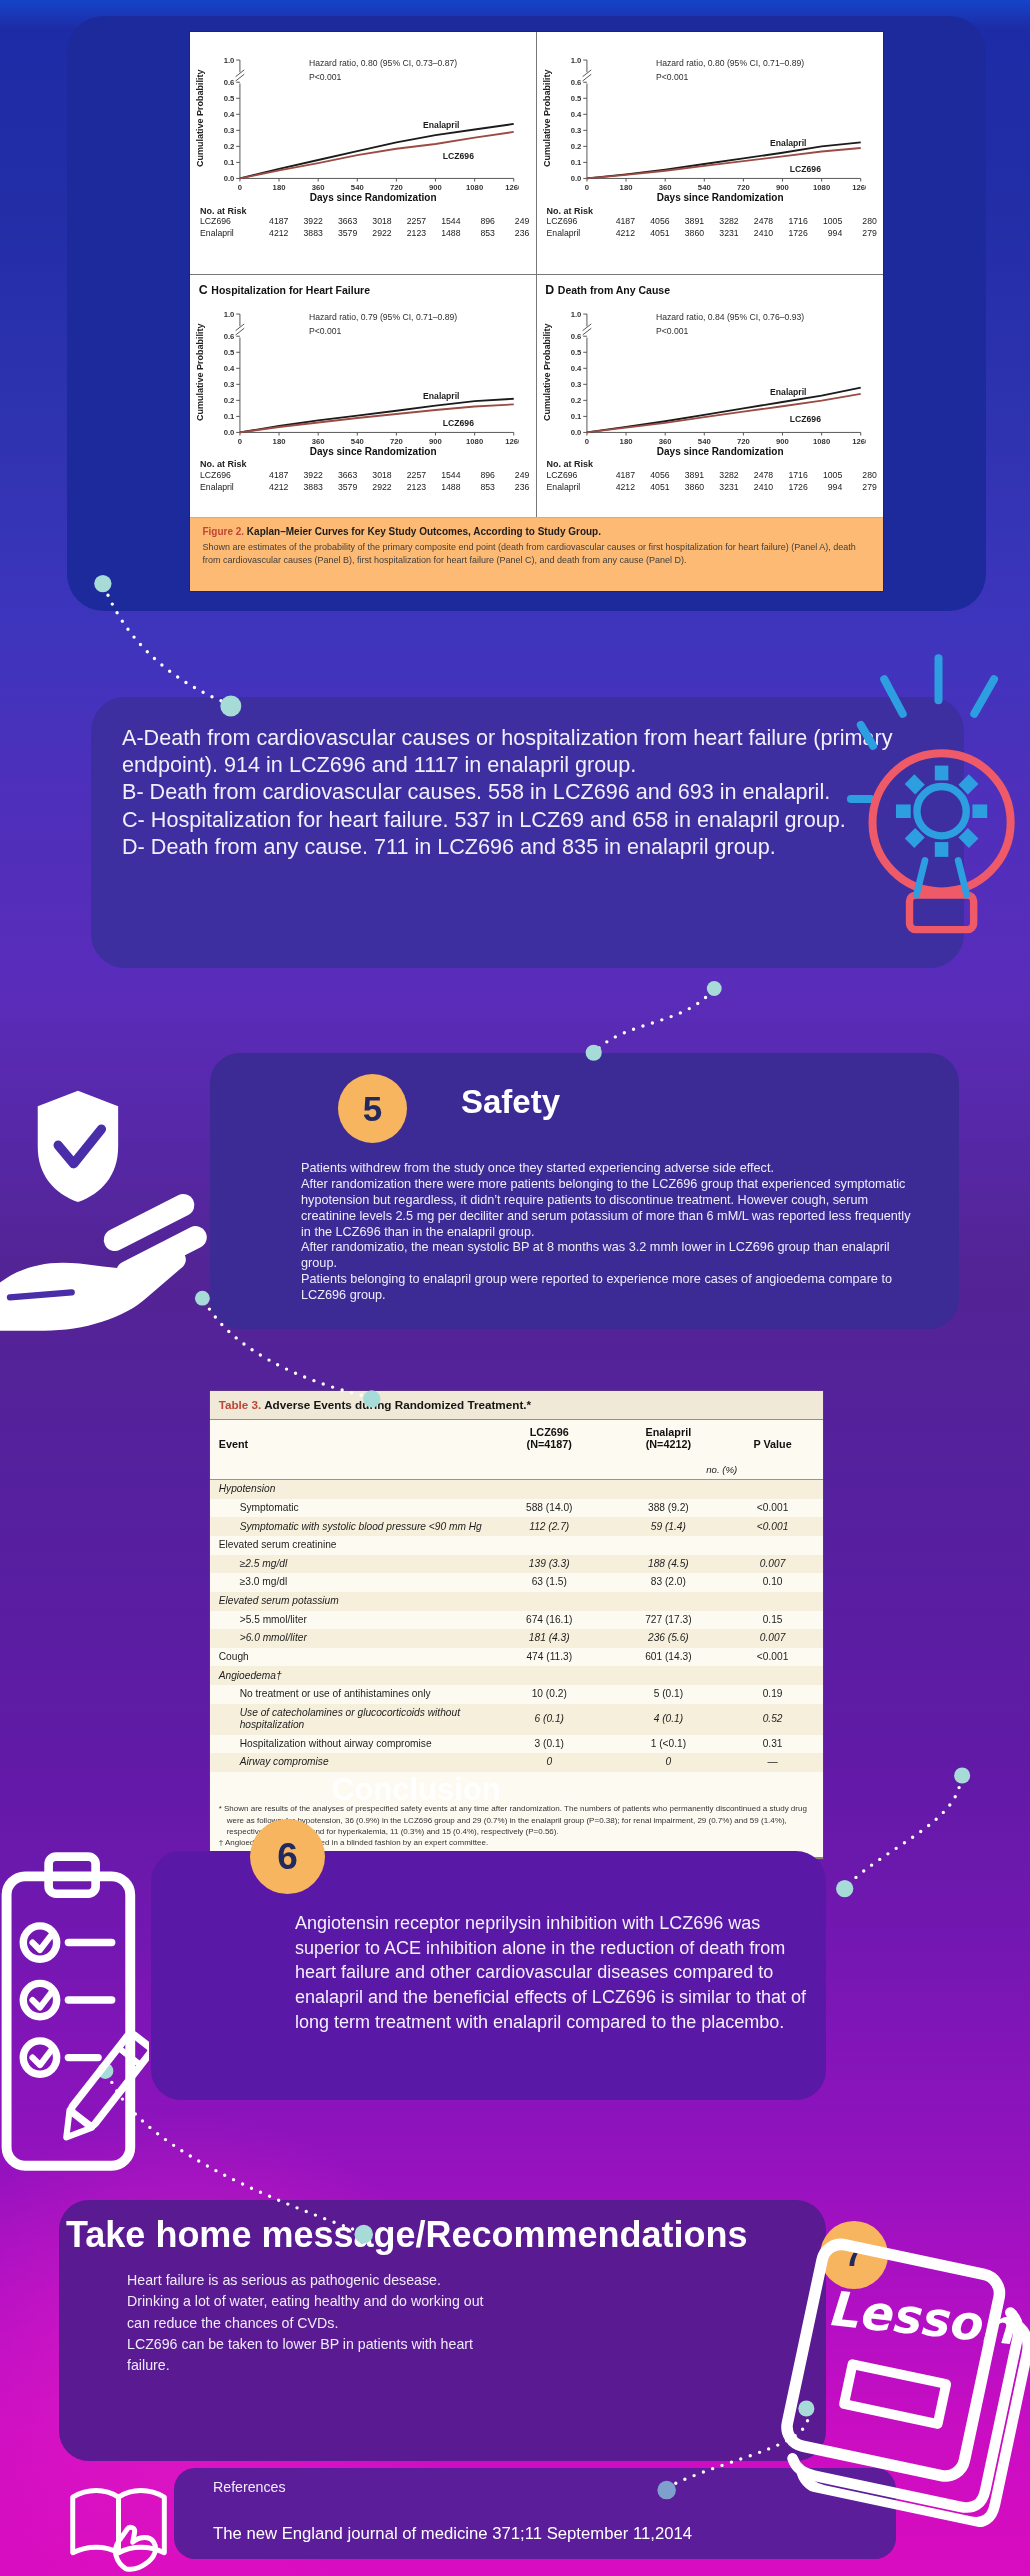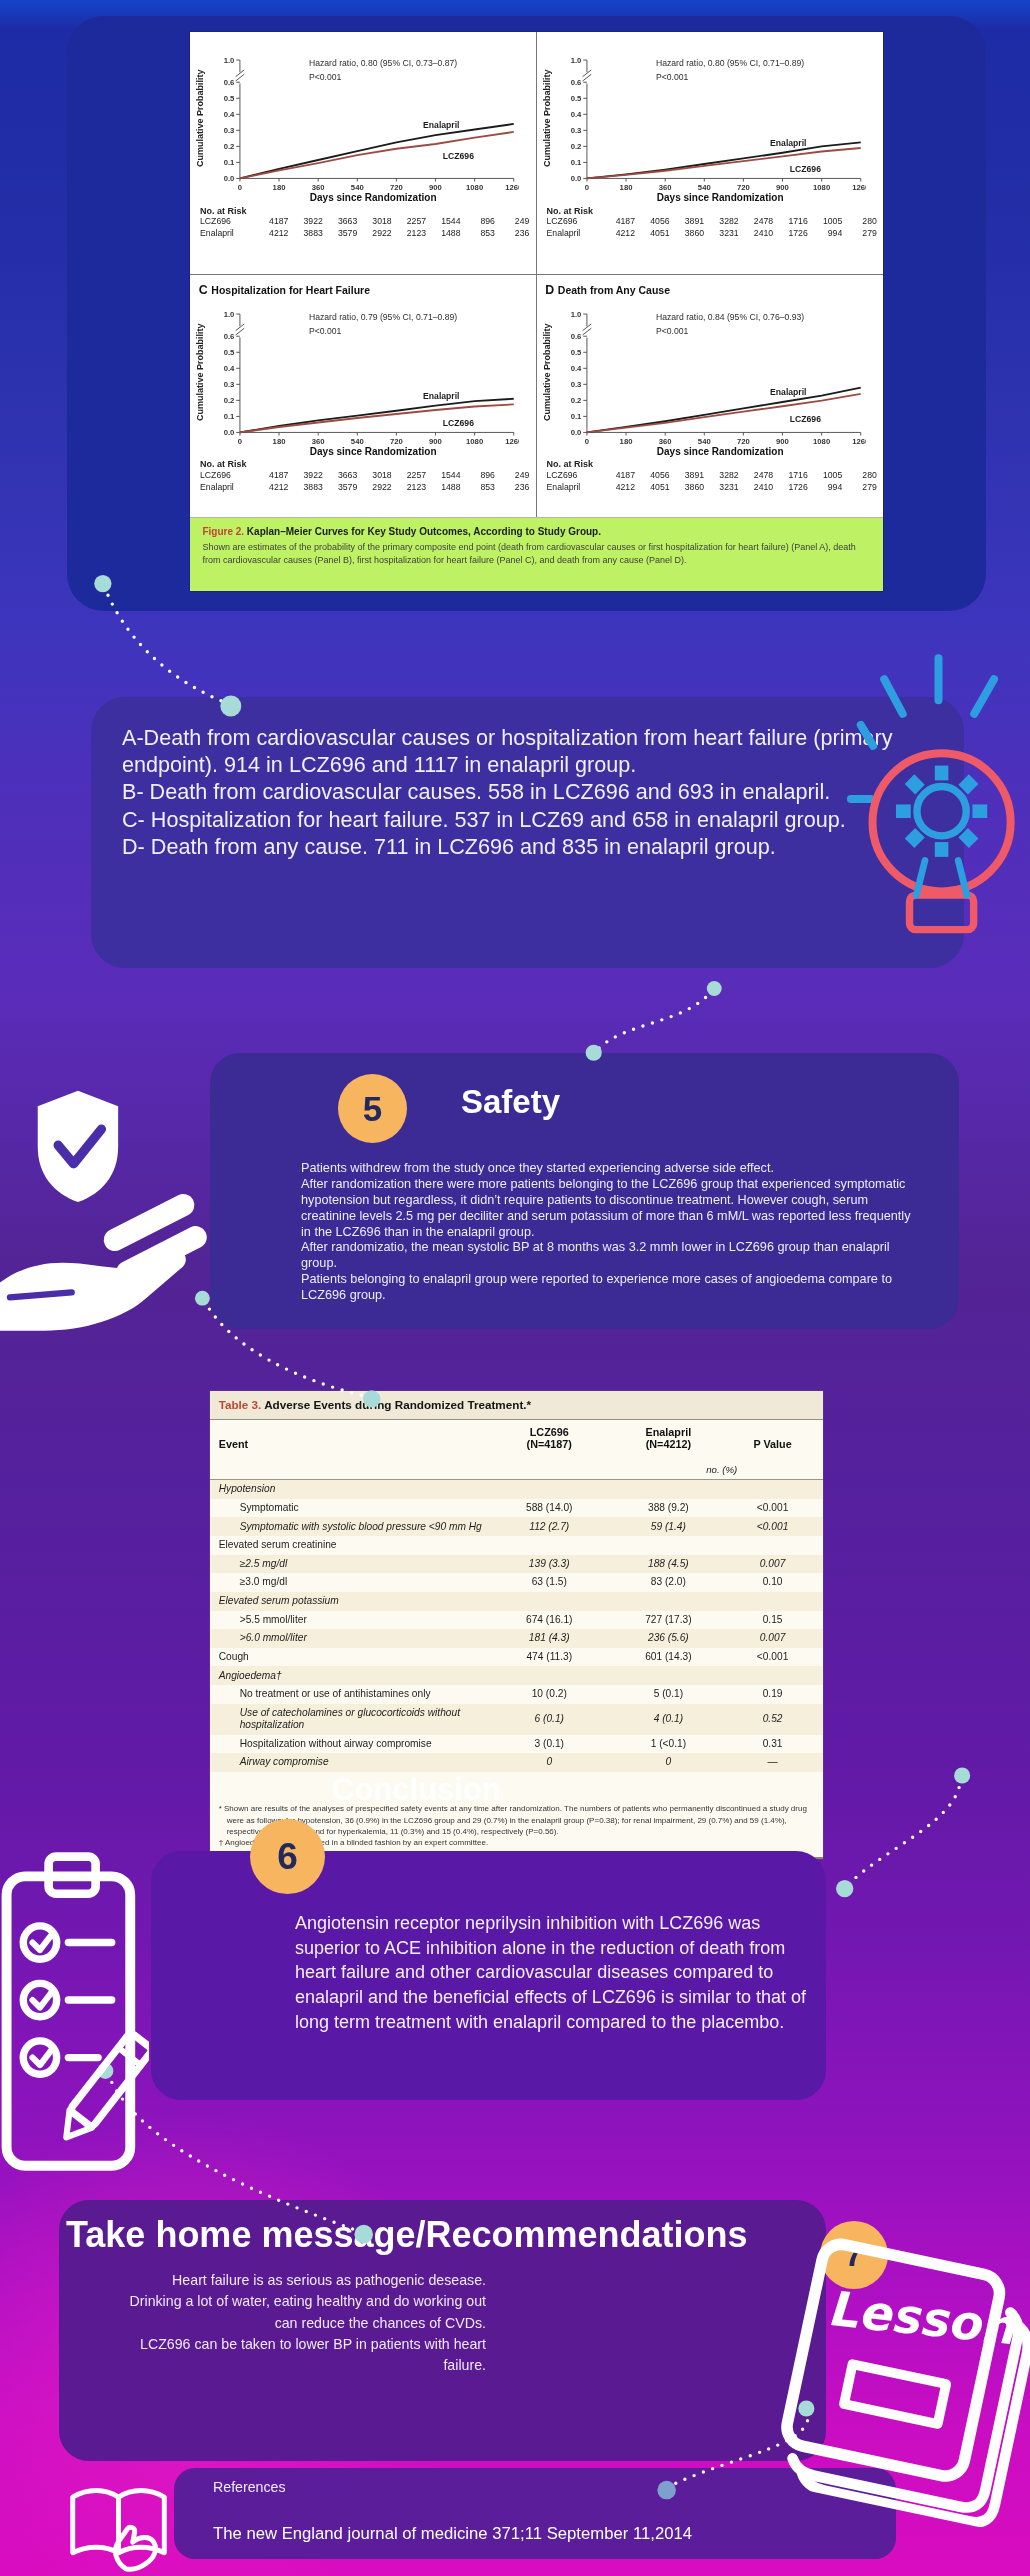--- a/index.html
+++ b/index.html
@@ -26,21 +26,21 @@
   .km-xlab{font-size:10px;font-weight:bold;color:#111;text-align:center;margin:0 0 2.5px 22px;}
   .km-risk{margin-left:5px;font-size:8.7px;color:#222;}
   .risk-head{font-weight:bold;font-size:9px;margin-bottom:0.6px;}
   .risk-row{display:grid;grid-template-columns:54px repeat(8,1fr);line-height:1.35;}
   .risk-row span{text-align:right;}
   .risk-row .rn{text-align:left;}
   svg .tl{font-size:12.5px;font-weight:bold;fill:#333;font-family:"Liberation Sans",sans-serif;}
   svg .hz{font-size:14px;fill:#2e2e2e;font-family:"Liberation Sans",sans-serif;}
   svg .sl{font-size:14px;font-weight:bold;fill:#1c1c1c;font-family:"Liberation Sans",sans-serif;}
   svg .ax{stroke:#555;stroke-width:1.6;}
-  .fig-caption{height:74px;background:#bef264;border-top:0.6px solid #b9b4a4;padding:7.4px 12.4px;box-sizing:border-box;}
+  .fig-caption{height:74px;background:#fdba74;border-top:0.6px solid #b9b4a4;padding:7.4px 12.4px;box-sizing:border-box;}
   .fig-cap-title{font-size:10px;color:#1c1c1c;font-weight:bold;margin-bottom:4.3px;}
   .fig-label{color:#bf4536;}
   .fig-cap-body{font-size:9px;color:#3e3e3e;line-height:1.5;}
   
   .summary-panel{position:absolute;left:91px;top:697px;width:873px;height:271px;background:#3d2fa0;border-radius:34px;padding:27px 31px;box-sizing:border-box;}
   .desc-line{font-size:21.6px;line-height:1.26;color:#f2effc;}
   
   .badge{position:absolute;border-radius:50%;background:#f7b55f;display:flex;align-items:center;justify-content:center;font-weight:bold;color:#22295f;z-index:8;}
   #badge5{left:338px;top:1074px;width:69px;height:69px;font-size:35px;}
   #badge6{left:250px;top:1819px;width:75px;height:75px;font-size:37px;}
@@ -63,21 +63,21 @@
   .ind{padding-left:21px;}
   .t-foot{padding:7.4px 8.7px 8.7px;font-size:8px;color:#333;line-height:1.42;margin-top:24px;}
   .fn{padding-left:8px;text-indent:-8px;}
   
   .conc-panel{position:absolute;left:151px;top:1851px;width:675px;height:249px;background:#5a18a6;border-radius:30px;}
   .conc-title{position:absolute;left:332px;top:1772px;font-size:31px;font-weight:bold;color:#fff;}
   .conc-body{position:absolute;left:295px;top:1911px;width:530px;font-size:18px;line-height:1.37;color:#f4f0fc;}
   
   .takehome-panel{position:absolute;left:59px;top:2200px;width:767px;height:261px;background:#5a1a92;border-radius:30px;}
   .takehome-title{position:absolute;left:66px;top:2214px;font-size:36px;font-weight:bold;color:#fff;z-index:7;}
-  .takehome-body{position:absolute;left:127px;top:2270px;width:359px;font-size:14.2px;line-height:1.5;color:#efeafa;text-align:right;}
+  .takehome-body{position:absolute;left:127px;top:2270px;width:359px;font-size:14.2px;line-height:1.5;color:#efeafa;}
   .takehome-body .p+.p{}
   
   .ref-panel{position:absolute;left:174px;top:2468px;width:722px;height:91px;background:#5b1d99;border-radius:21px;}
   .ref-title{position:absolute;left:213px;top:2479px;font-size:14.2px;color:#f1ecfb;}
   .ref-cite{position:absolute;left:213px;top:2524px;font-size:16.7px;color:#fff;}
   
   .icon{position:absolute;pointer-events:none;z-index:12;}
   #lesson-book{transform:rotate(12deg);}
   #decor{position:absolute;left:0;top:0;z-index:10;pointer-events:none;}
 </style>

